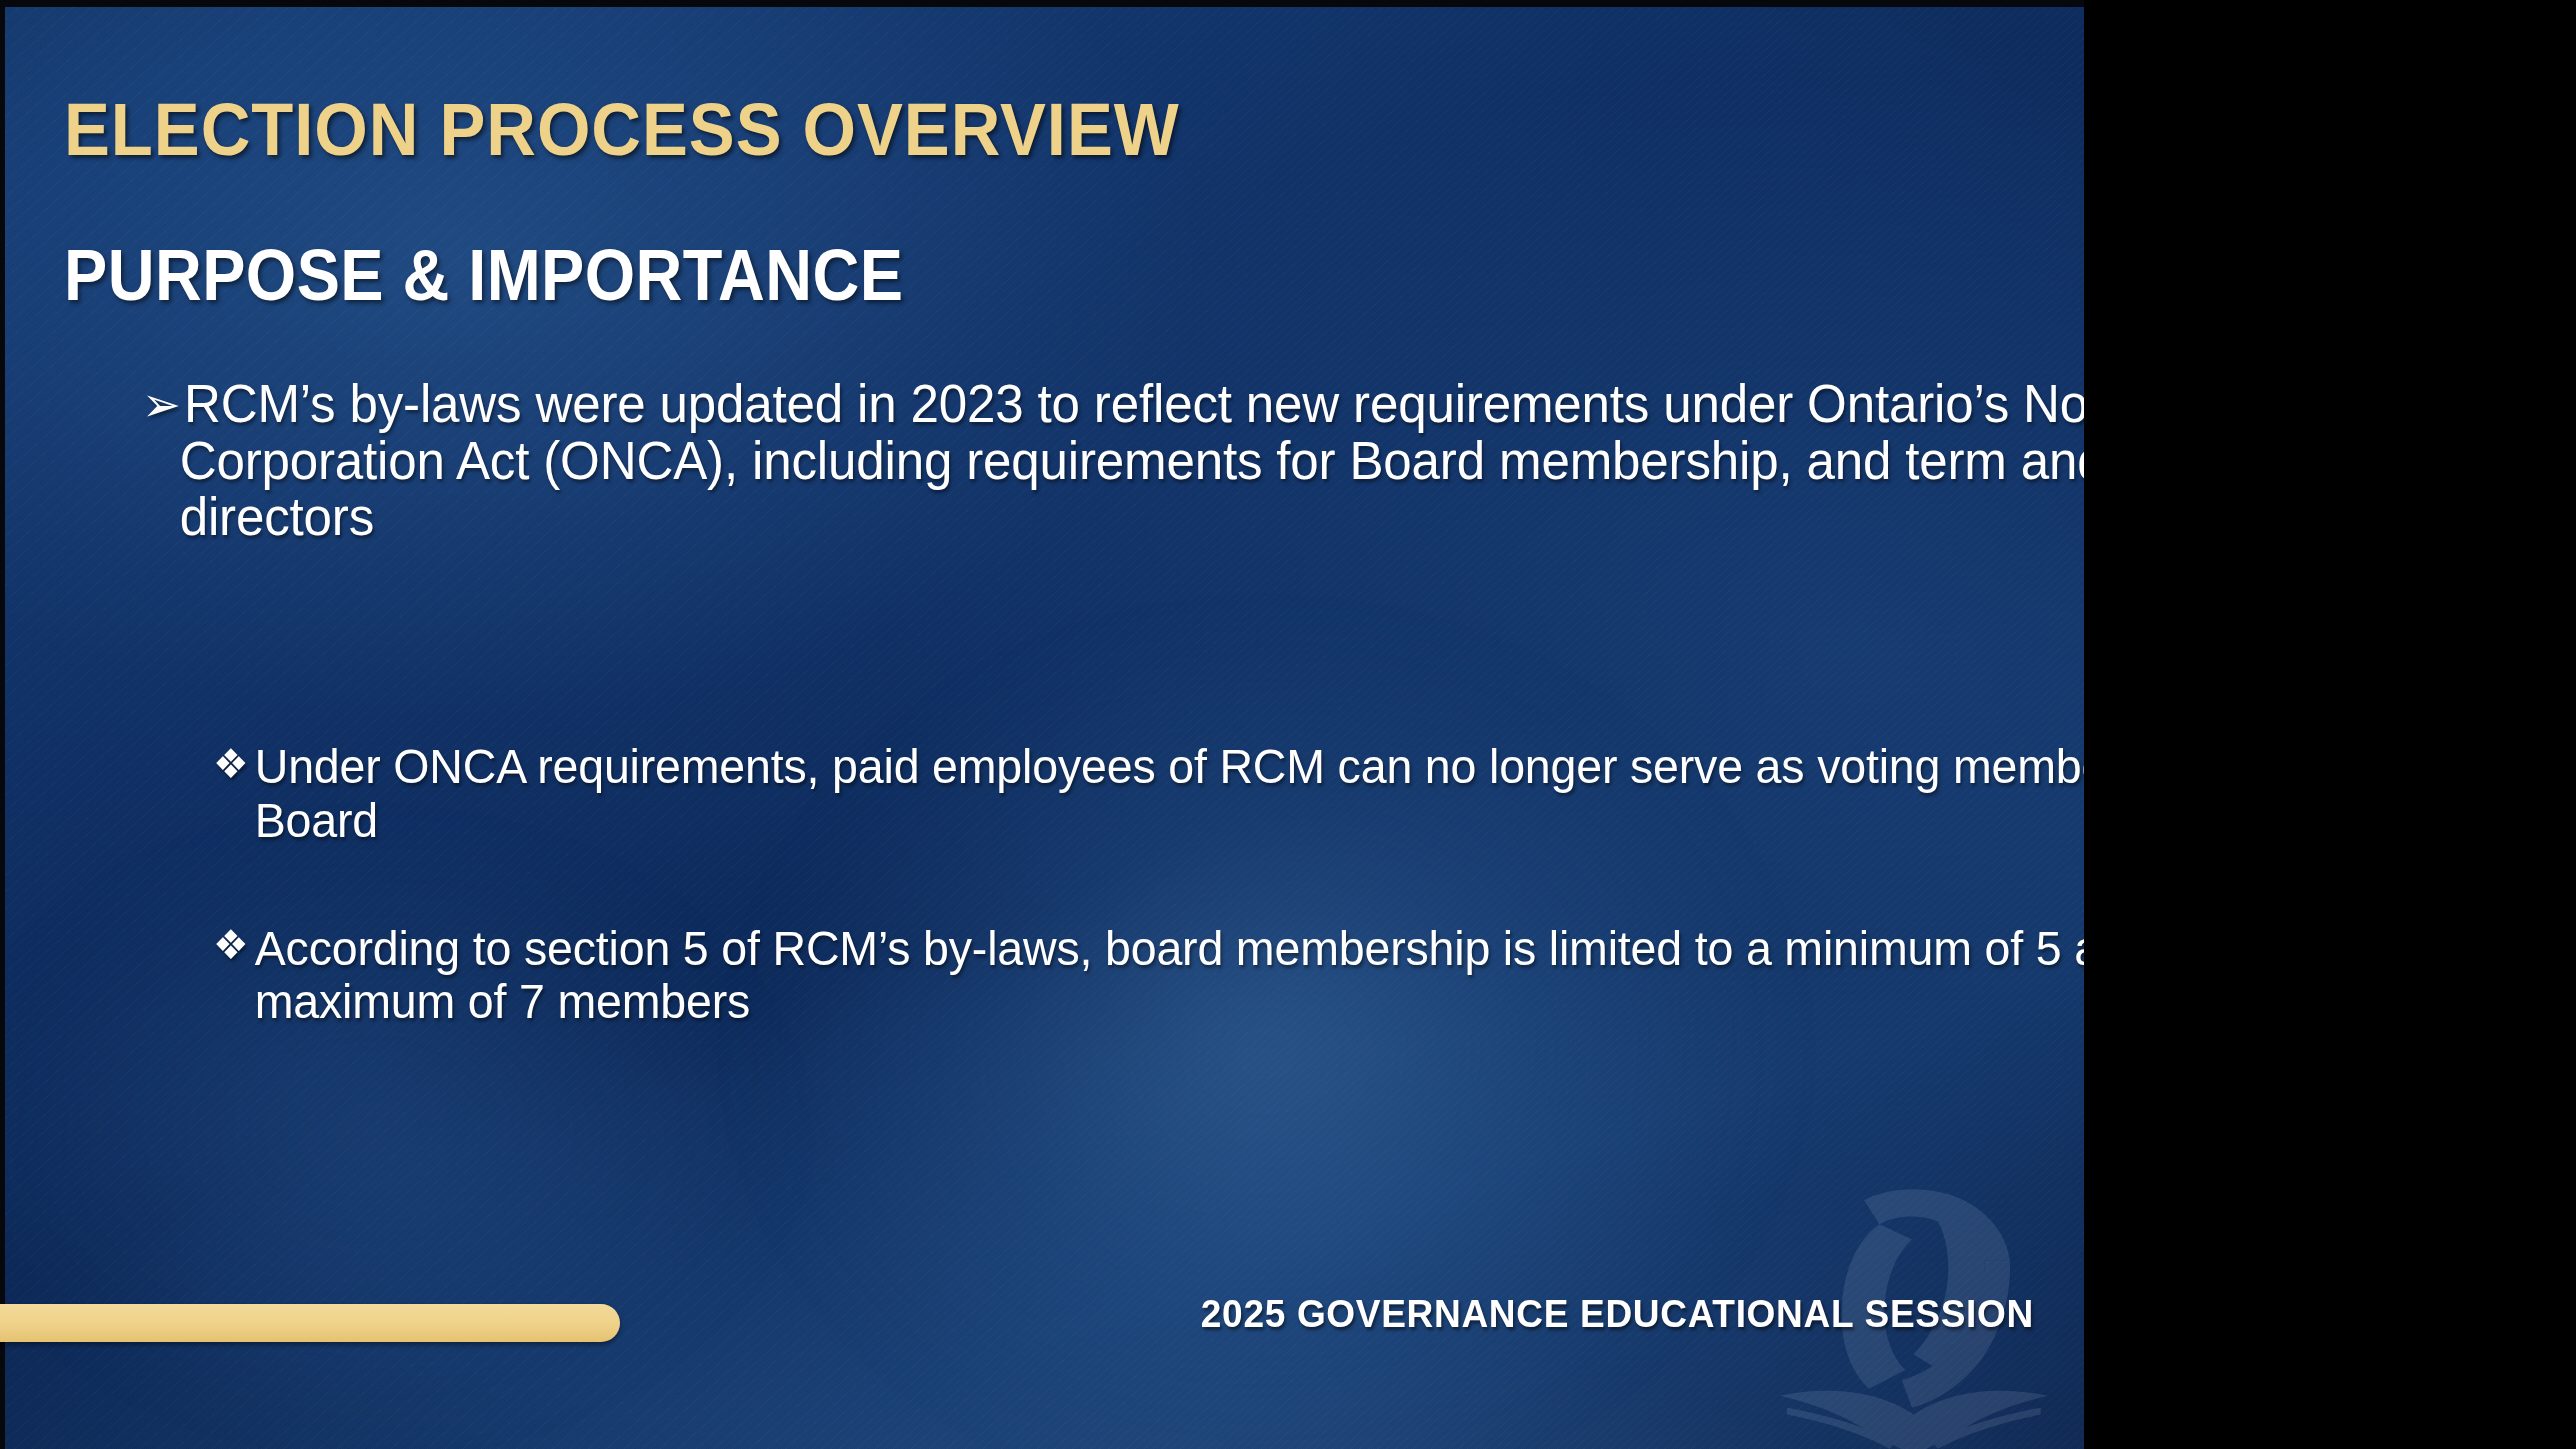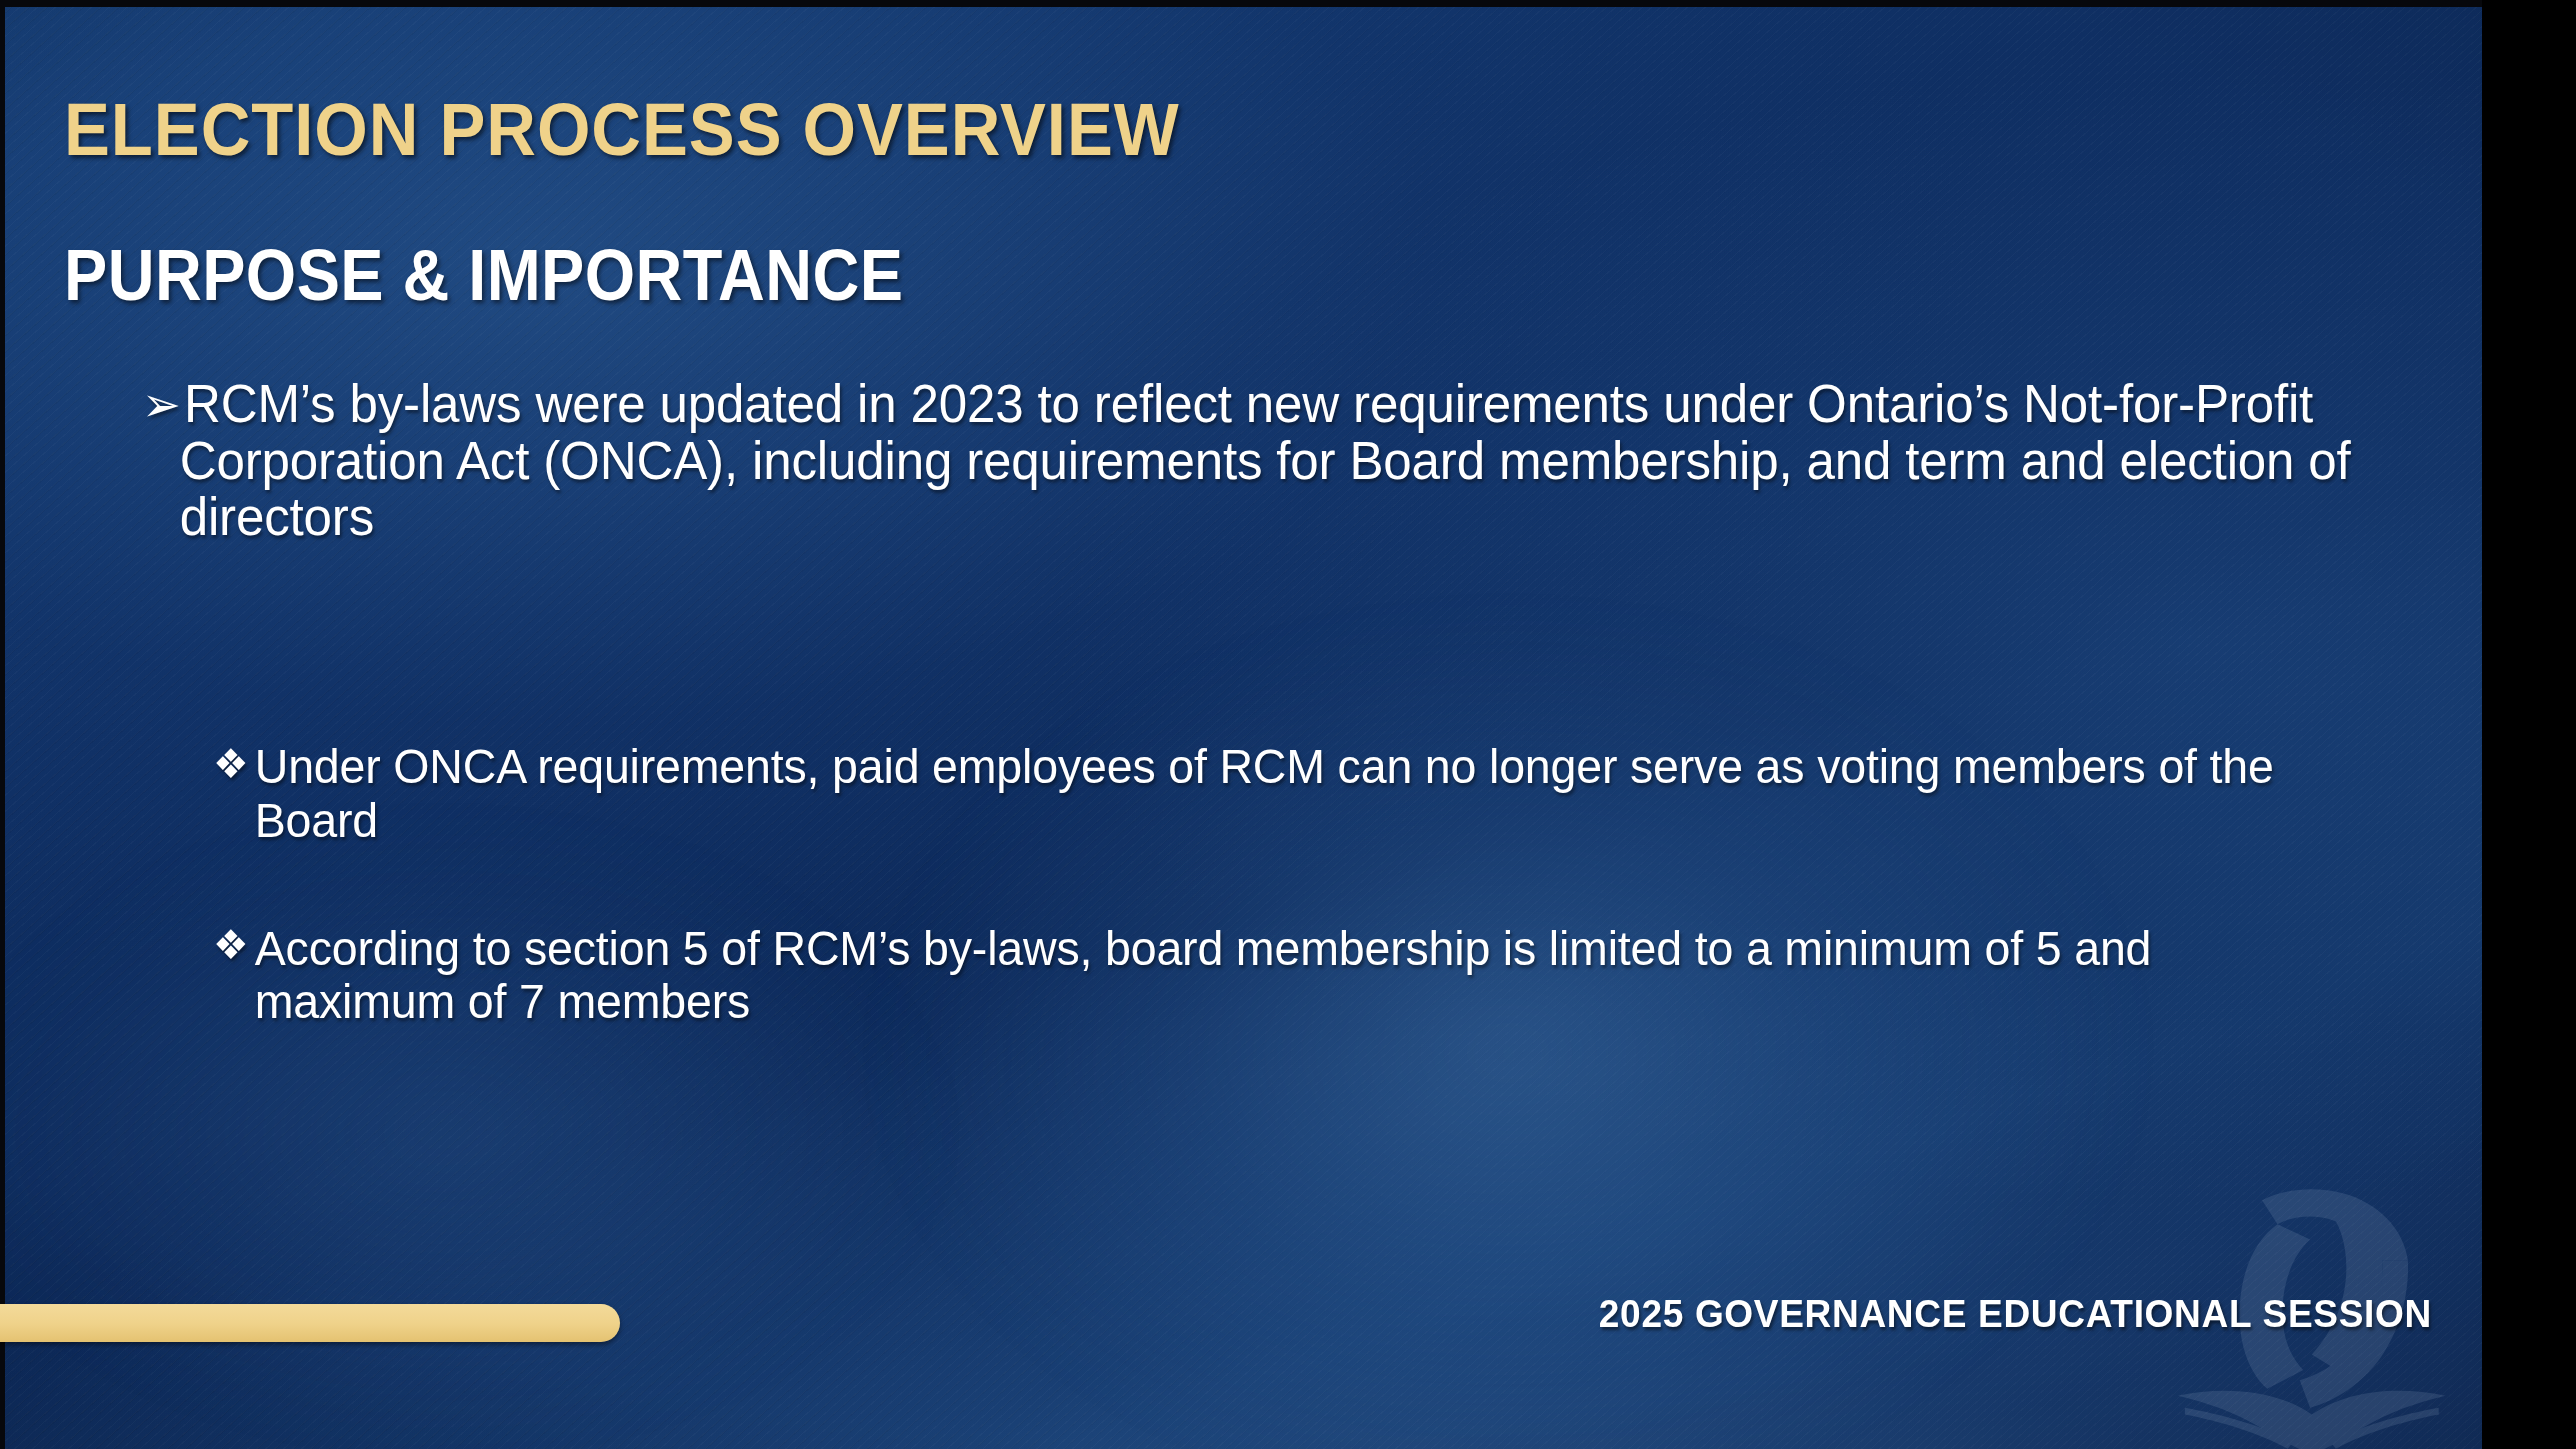--- a/index.html
+++ b/index.html
@@ -2,21 +2,21 @@
 <html style="font-size:13.7px"><head>
 <meta charset="utf-8">
 <style>
   html, body {
     margin: 0;
     padding: 0;
     background: #000;
   }
   .slide {
     position: relative;
-    width: 2482px;
+    width: 2084px;
     height: 1449px;
     overflow: hidden;
     background: #12306b;
     font-family: "Liberation Sans", sans-serif;
     -webkit-font-smoothing: antialiased;
   }
 
   
   .bg-base {
     position: absolute;

